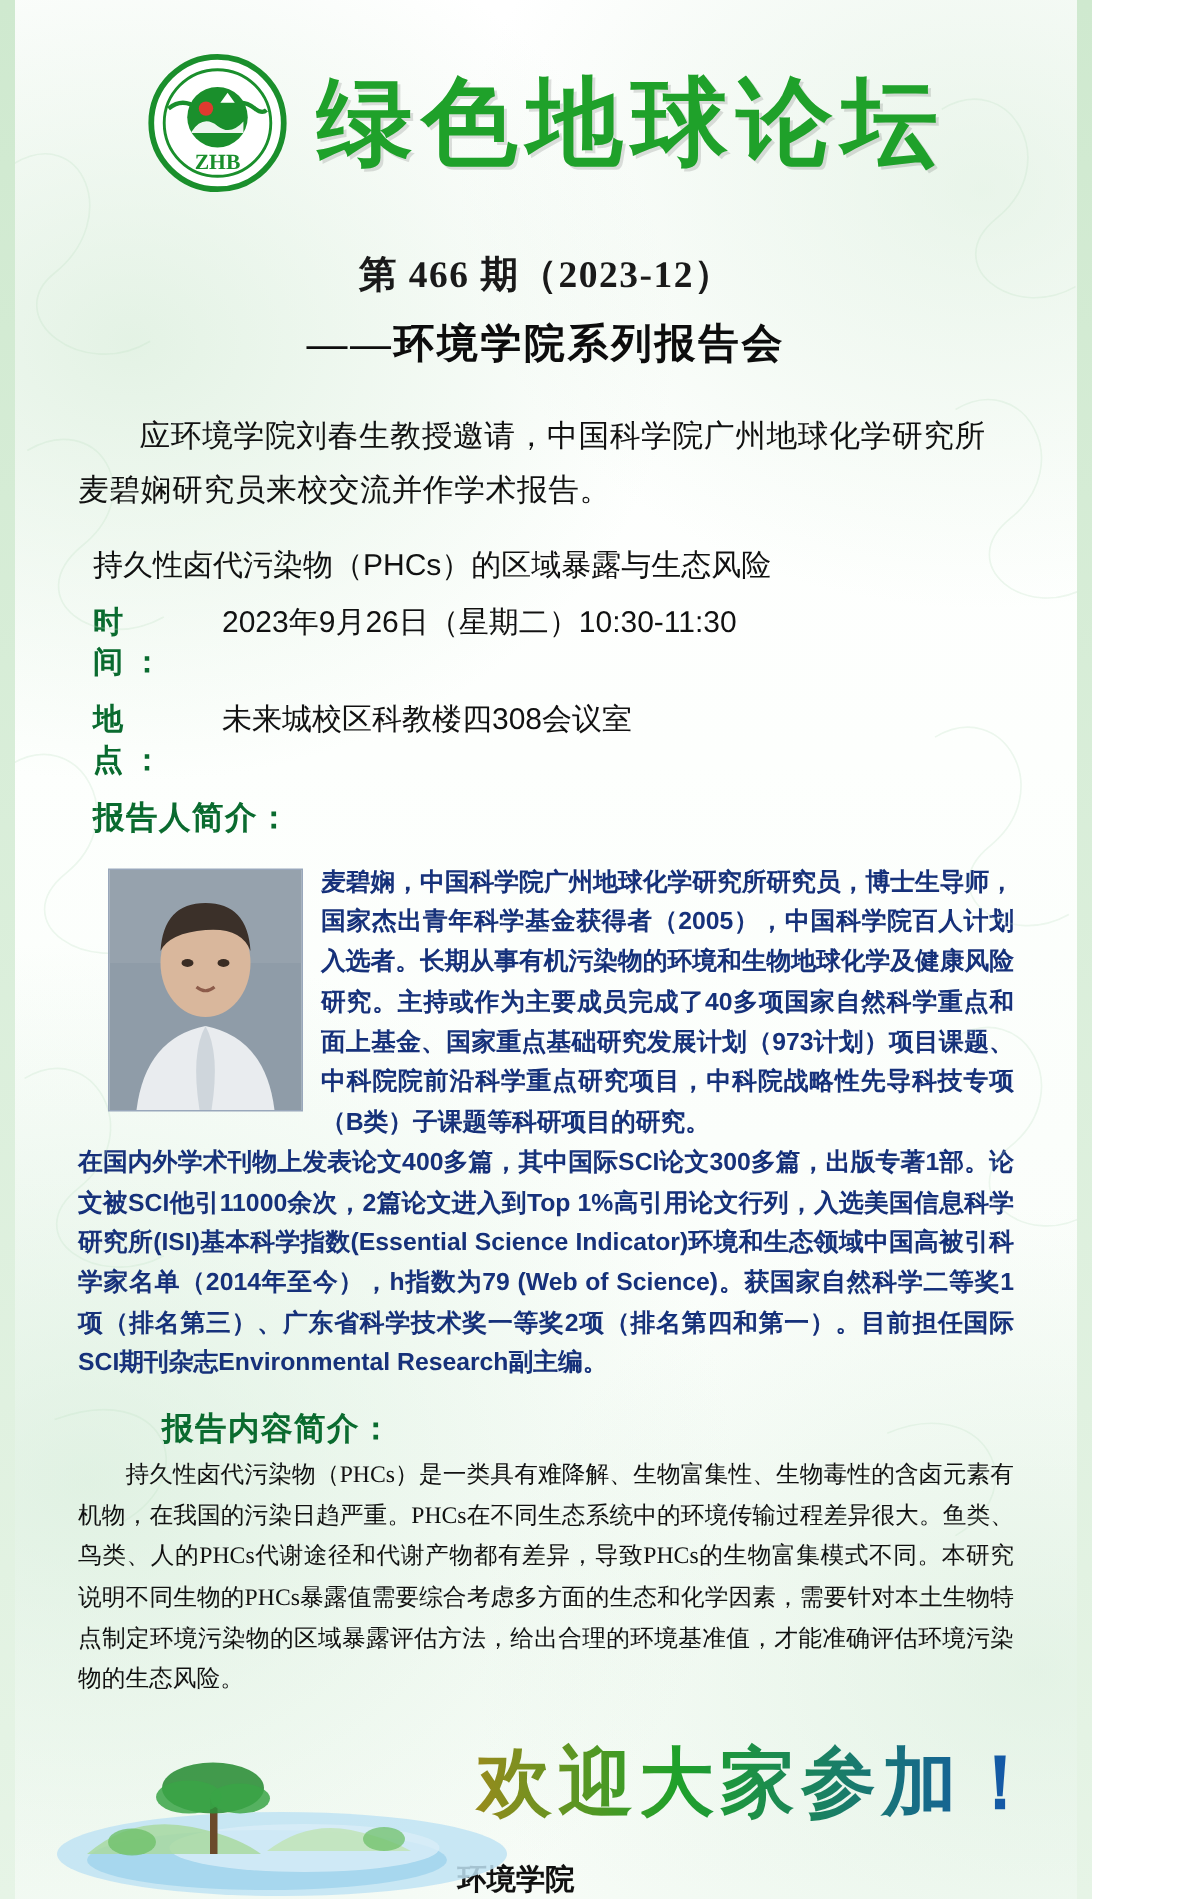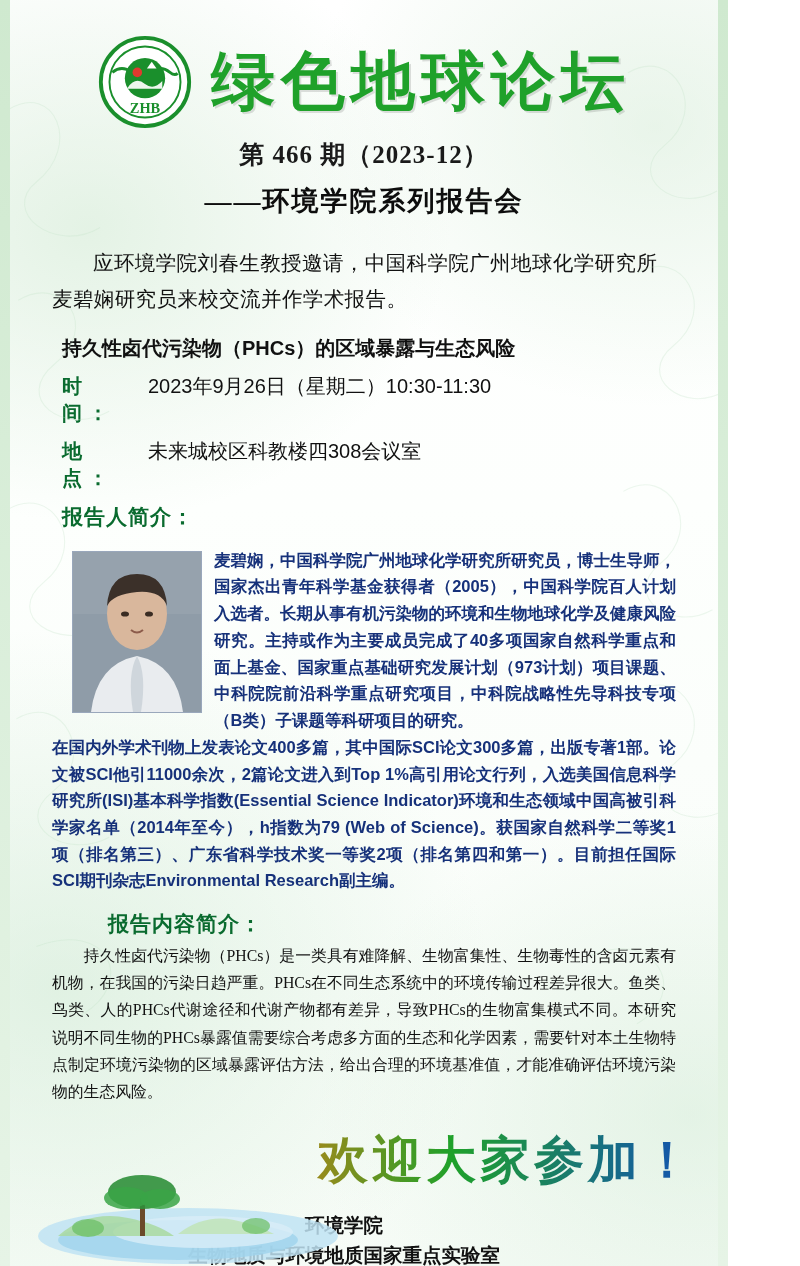--- a/index.html
+++ b/index.html
@@ -60,21 +60,21 @@
     font-family: "Liberation Serif", serif;
     font-size: 64px;
     font-weight: bold;
     color: #1fa12a;
     letter-spacing: 6px;
     text-shadow: 2px 2px 0 rgba(0,0,0,0.12);
     line-height: 1;
   }
   .issue-line {
     text-align: center;
-    margin-top: 8px;
+    margin-top: 36px;
     font-family: "Liberation Serif", serif;
     font-size: 25px;
     font-weight: bold;
     color: #1a1a1a;
     letter-spacing: 1px;
   }
   .subtitle-line {
     text-align: center;
     margin-top: 12px;
     font-family: "Liberation Serif", serif;
@@ -106,21 +106,21 @@
   }
   .info-label {
     flex: none;
     width: 86px;
     font-weight: bold;
     color: #0a6b2f;
     letter-spacing: 6px;
   }
   .info-value {
     color: #111;
-    font-weight: bold;
+    font-weight: normal;
   }
   .info-value.plain {
     font-weight: normal;
   }
   .section-head {
     margin: 10px 0 6px 0;
     font-size: 21px;
     font-weight: bold;
     color: #0a6b2f;
     letter-spacing: 1px;

